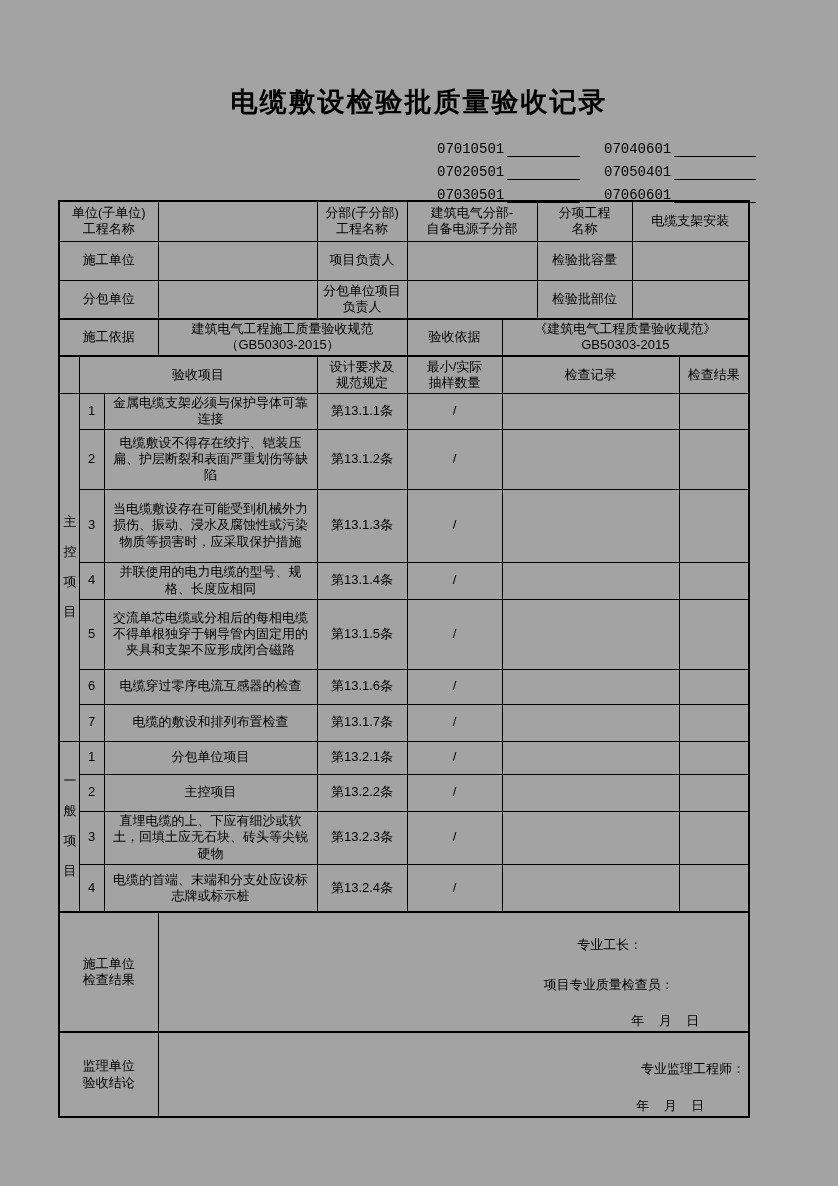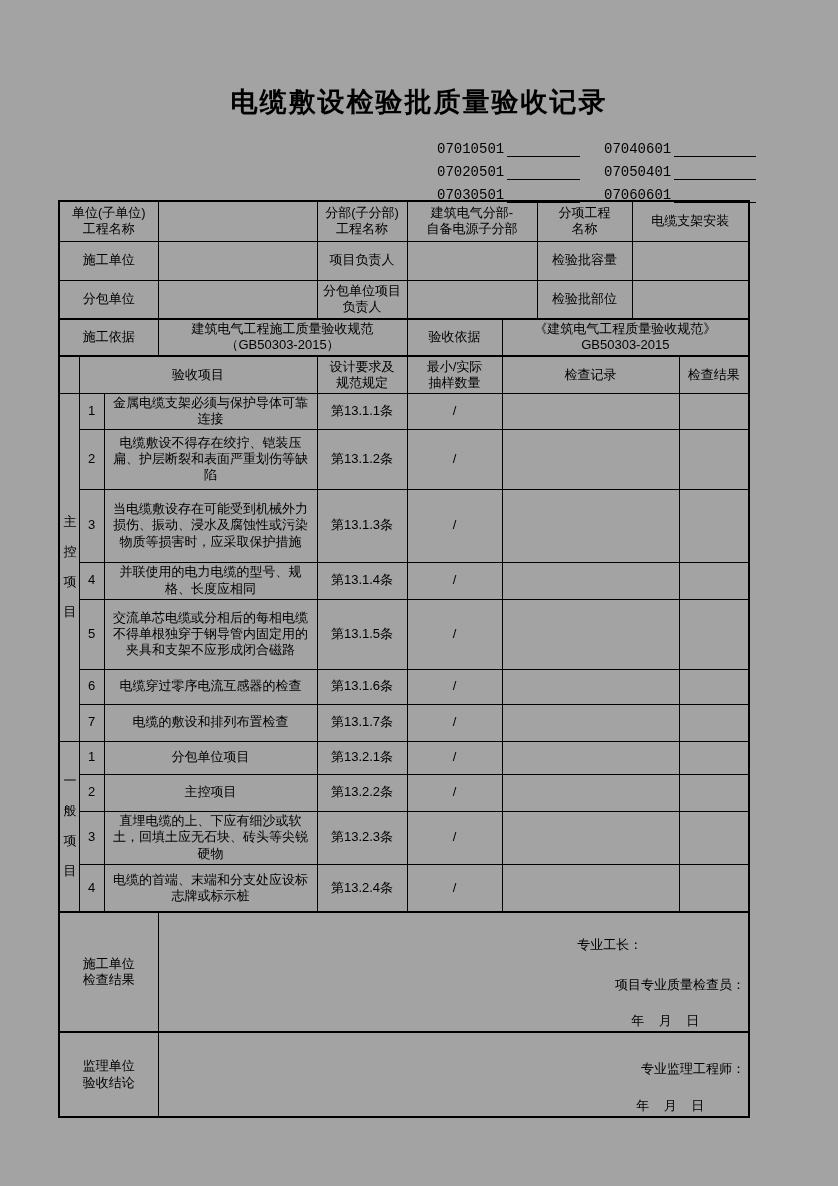--- a/index.html
+++ b/index.html
@@ -26,21 +26,21 @@
   td.sec{padding:0;}
   .vert{width:14px;margin:6px auto;line-height:2.3;word-break:break-all;text-align:center;}
   .ln{display:block;}
   .h40{height:40px}.h39{height:39px}.h42{height:32px}.h38{height:38px}
   .h32{height:32px}.h60{height:60px}.h73{height:73px}.h37{height:37px}
   .h70{height:70px}.h35{height:35px}.h33{height:33px}.h53{height:53px}
   .h48{height:48px}.h120{height:120px}.h85{height:85px}
   td.sig-cell{vertical-align:top;text-align:left;padding:0;}
   .sig-line{white-space:pre;}
   .sc-foreman{margin:22px 0 0 313px;}
-  .sc-inspector{margin:24px 0 0 311px;text-align:right;}
+  .sc-inspector{margin:24px 0 0 311px;}
   .sc-date{margin:20px 0 0 424px;}
   .sv-engineer{margin:26px 0 0 313px;text-align:right;}
   .sv-date{margin:20px 0 0 434px;}
 </style>
 </head>
 <body>
 
 <div class="page">
 
   <div class="title">电缆敷设检验批质量验收记录</div>

